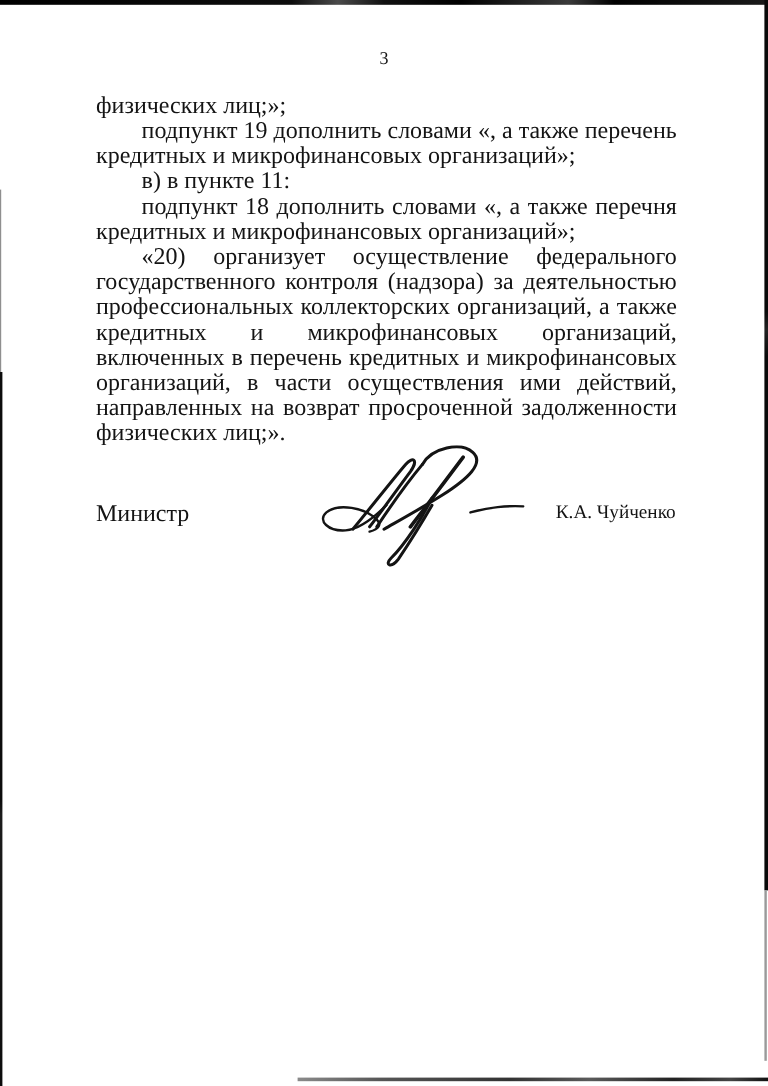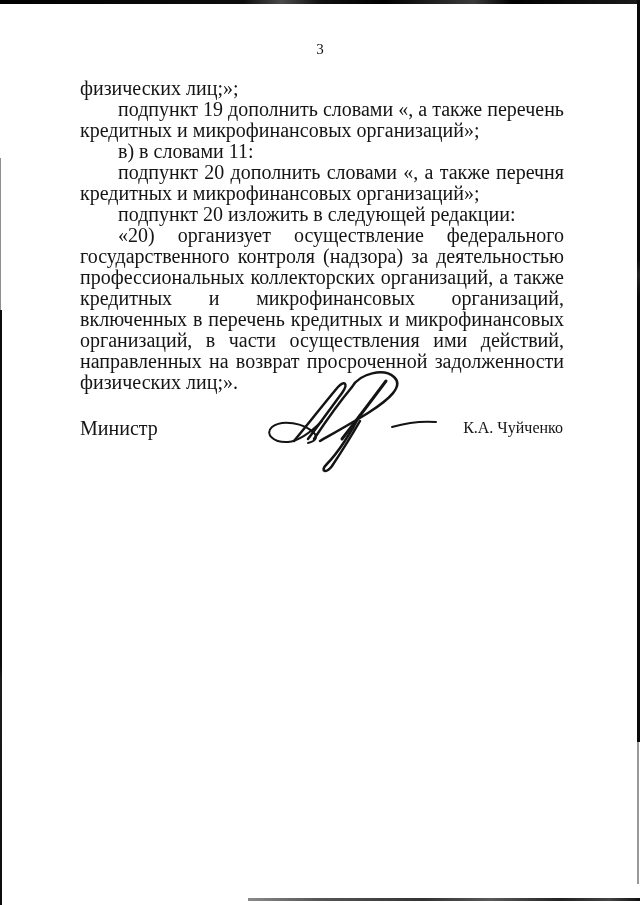--- a/index.html
+++ b/index.html
@@ -82,23 +82,22 @@
   <div class="scan-right-edge-light"></div>
   <div class="scan-left-edge-light"></div>
   <div class="scan-left-edge-dark"></div>
   <div class="scan-bottom-edge"></div>
 
   <div class="page-number">3</div>
 
   <div class="doc-body">
       <p class="">физических лиц;»;</p>
       <p class="indent">подпункт 19 дополнить словами «, а также перечень кредитных и микрофинансовых организаций»;</p>
-      <p class="indent">в) в словами 11:</p>
-      <p class="indent">подпункт 20 дополнить словами «, а также перечня кредитных и микрофинансовых организаций»;</p>
-      <p class="indent">подпункт 20 изложить в следующей редакции:</p>
+      <p class="indent">в) в пункте 11:</p>
+      <p class="indent">подпункт 18 дополнить словами «, а также перечня кредитных и микрофинансовых организаций»;</p>
       <p class="indent">«20) организует осуществление федерального государственного контроля (надзора) за деятельностью профессиональных коллекторских организаций, а также кредитных и микрофинансовых организаций, включенных в перечень кредитных и микрофинансовых организаций, в части осуществления ими действий, направленных на возврат просроченной задолженности физических лиц;».</p>
     </div>
 
   <div class="sig-title">Министр</div>
 
   <svg class="sig-svg" viewBox="0 0 178 106" fill="none" xmlns="http://www.w3.org/2000/svg">
     <g stroke="#141414" stroke-width="2" stroke-linecap="round" fill="none">
       <path d="M58,50 C48,60 36,70 24,71 C10,72 0,63 8,56 C18,48 40,52 50,62 C54,66 52,70 44,72"></path>
       <path d="M30,70 C45,52 62,30 74,16 C80,9 85,12 78,22 C66,38 52,58 44,68" stroke-width="2.5"></path>
       <path d="M50,68 C62,50 78,28 88,16" stroke-width="2.5"></path>

